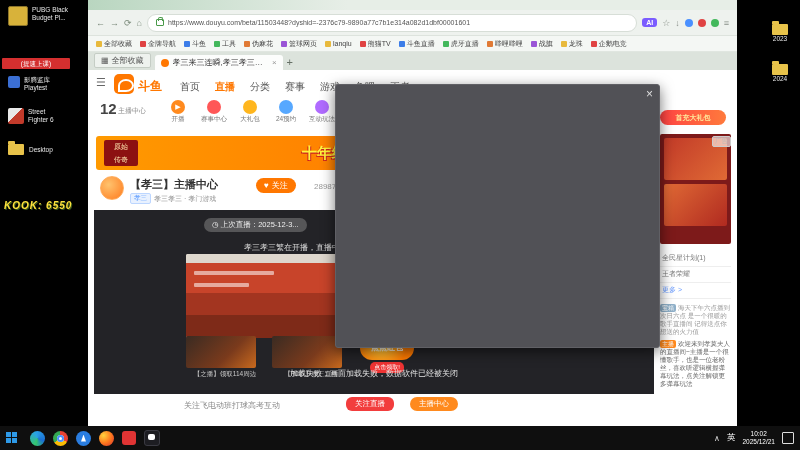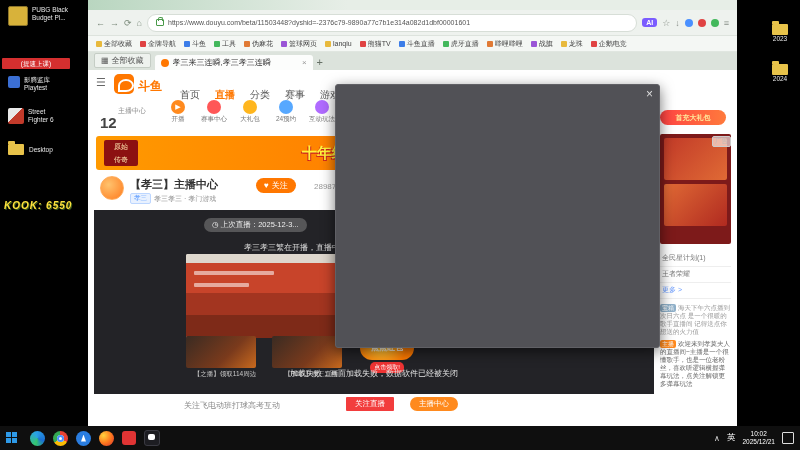--- a/index.html
+++ b/index.html
@@ -36,21 +36,21 @@
   .bm{display:flex;align-items:center;gap:2px;flex:none;}
   .bmi{width:6px;height:6px;border-radius:1px;background:#999;}
   .bm span{font-size:7px;color:#444;white-space:nowrap;}
   .bm:nth-of-type(6n+1) .bmi{background:#e8b93c}.bm:nth-of-type(6n+2) .bmi{background:#e04343}
   .bm:nth-of-type(6n+3) .bmi{background:#3c7de8}.bm:nth-of-type(6n+4) .bmi{background:#43b85c}
   .bm:nth-of-type(6n+5) .bmi{background:#e07a35}.bm:nth-of-type(6n+6) .bmi{background:#9a55d6}
   .rowD{position:absolute;top:52px;left:0;right:0;height:18px;background:#dce3dc;display:flex;align-items:flex-end;
         gap:4px;padding-left:6px;box-sizing:border-box;}
   .tabmanage{background:#eef2ee;border:1px solid #c5cdc5;border-radius:2px;font-size:8px;color:#555;
              padding:1px 6px;margin-bottom:2px;display:flex;gap:3px;align-items:center;}
-  .tab-active{background:#fcfdfc;border-radius:3px 3px 0 0;height:15px;width:158px;display:flex;align-items:center;
+  .tab-active{background:#fcfdfc;border-radius:3px 3px 0 0;height:15px;width:128px;display:flex;align-items:center;
               gap:4px;padding:0 6px;box-sizing:border-box;}
   .favdot{width:8px;height:8px;border-radius:50%;background:#ff7700;flex:none;}
   .tabtxt{font-size:8px;color:#333;white-space:nowrap;overflow:hidden;text-overflow:ellipsis;flex:1;}
   .tabx{font-size:8px;color:#999;}
   .newtab{font-size:11px;color:#667066;margin-bottom:2px;}
 
   
   .content{position:absolute;top:70px;left:0;right:0;bottom:0;background:#fff;}
   .hamb{font-size:11px;color:#666;}
   .dylogo{width:20px;height:20px;background:#ff7700;border-radius:5px;position:relative;}
@@ -88,21 +88,21 @@
            background:radial-gradient(#ffd36e,#ff7a1e 55%,transparent 72%);}
   .flame{left:292px;top:56px;width:46px;height:38px;border-radius:3px;
          background:radial-gradient(circle at 50% 60%,#ffd23d,#ff8a1e 55%,#d2411e 90%);}
   .pthumb{width:70px;height:32px;border-radius:2px;background:linear-gradient(135deg,#3a2b22,#7a3a1c 60%,#c96a1e);}
   .pcapt{width:78px;font-size:6.5px;color:#ccc;text-align:center;margin-top:2px;white-space:nowrap;overflow:hidden;}
   .redpack{width:54px;height:24px;border-radius:12px;background:radial-gradient(circle at 40% 35%,#ffd23d,#ff7a00 70%);
            color:#fff;font-size:8px;font-weight:bold;text-align:center;line-height:24px;}
   .redtag{background:#e33;color:#fff;font-size:6px;border-radius:5px;padding:1px 4px;margin:2px auto 0;width:max-content;}
   .perr{left:50%;top:158px;transform:translateX(-50%);font-size:8px;color:#e0e0e0;white-space:nowrap;}
   .belowtxt{font-size:8px;color:#888;}
-  .rbtn{background:#f23d3d;color:#fff;font-size:7.5px;padding:2px 9px;border-radius:1px;}
+  .rbtn{background:#f23d3d;color:#fff;font-size:7.5px;padding:2px 9px;border-radius:6px;}
   .obtn{background:#ff8a1e;color:#fff;font-size:7.5px;padding:2px 9px;border-radius:9px;}
   .adtag{font-size:6.5px;color:#bbb;border:1px solid #ccc;border-radius:2px;padding:0 2px;background:rgba(255,255,255,.6);}
 
   
   .side{left:572px;top:108px;width:71px;height:306px;}
   .promo{position:absolute;left:0;top:2px;width:66px;height:15px;border-radius:8px;text-align:center;
          background:linear-gradient(90deg,#ff4343,#ff7a3c);color:#ffe89a;font-size:7px;line-height:15px;font-weight:bold;}
   .adblock{position:absolute;left:0;top:26px;width:71px;height:110px;background:#7d1a1a;border-radius:2px;overflow:hidden;}
   .adthumb1{margin:4px;height:42px;border-radius:2px;background:linear-gradient(135deg,#c13a28,#e06a35);}
   .adthumb2{margin:4px;height:42px;border-radius:2px;background:linear-gradient(135deg,#e06a35,#b02a20);}
@@ -265,31 +265,31 @@
         <span class="tabx">×</span>
       </div>
       <div class="newtab">+</div>
     </div>
 
     <div class="content"></div>
 
     <span class="abs hamb" style="left:8px;top:76px;">☰</span>
     <div class="abs dylogo" style="left:26px;top:74px;"></div>
     <span class="abs dyname" style="left:50px;top:78px;">斗鱼</span>
-    <div class="abs dnav" style="left:92px;top:80px;margin-top:8px;">
+    <div class="abs dnav" style="left:92px;top:80px;">
       <span>首页</span>
       <span class="active">直播</span>
       <span>分类</span>
       <span>赛事</span>
       <span>游戏</span>
       <span>鱼吧</span>
       <span>王者</span>
     </div>
 
-    <span class="abs anum" style="left:12px;top:114px;">12</span>
+    <span class="abs anum" style="left:12px;top:100px;">12</span>
     <span class="abs alab" style="left:30px;top:106px;">主播中心</span>
     <div class="abs" style="left:72px;top:100px;display:flex;">
       <div class="qitem">
           <div class="qc q0">▶</div>
           <div class="qlab">开播</div>
         </div>
       <div class="qitem">
           <div class="qc q1"></div>
           <div class="qlab">赛事中心</div>
         </div>

